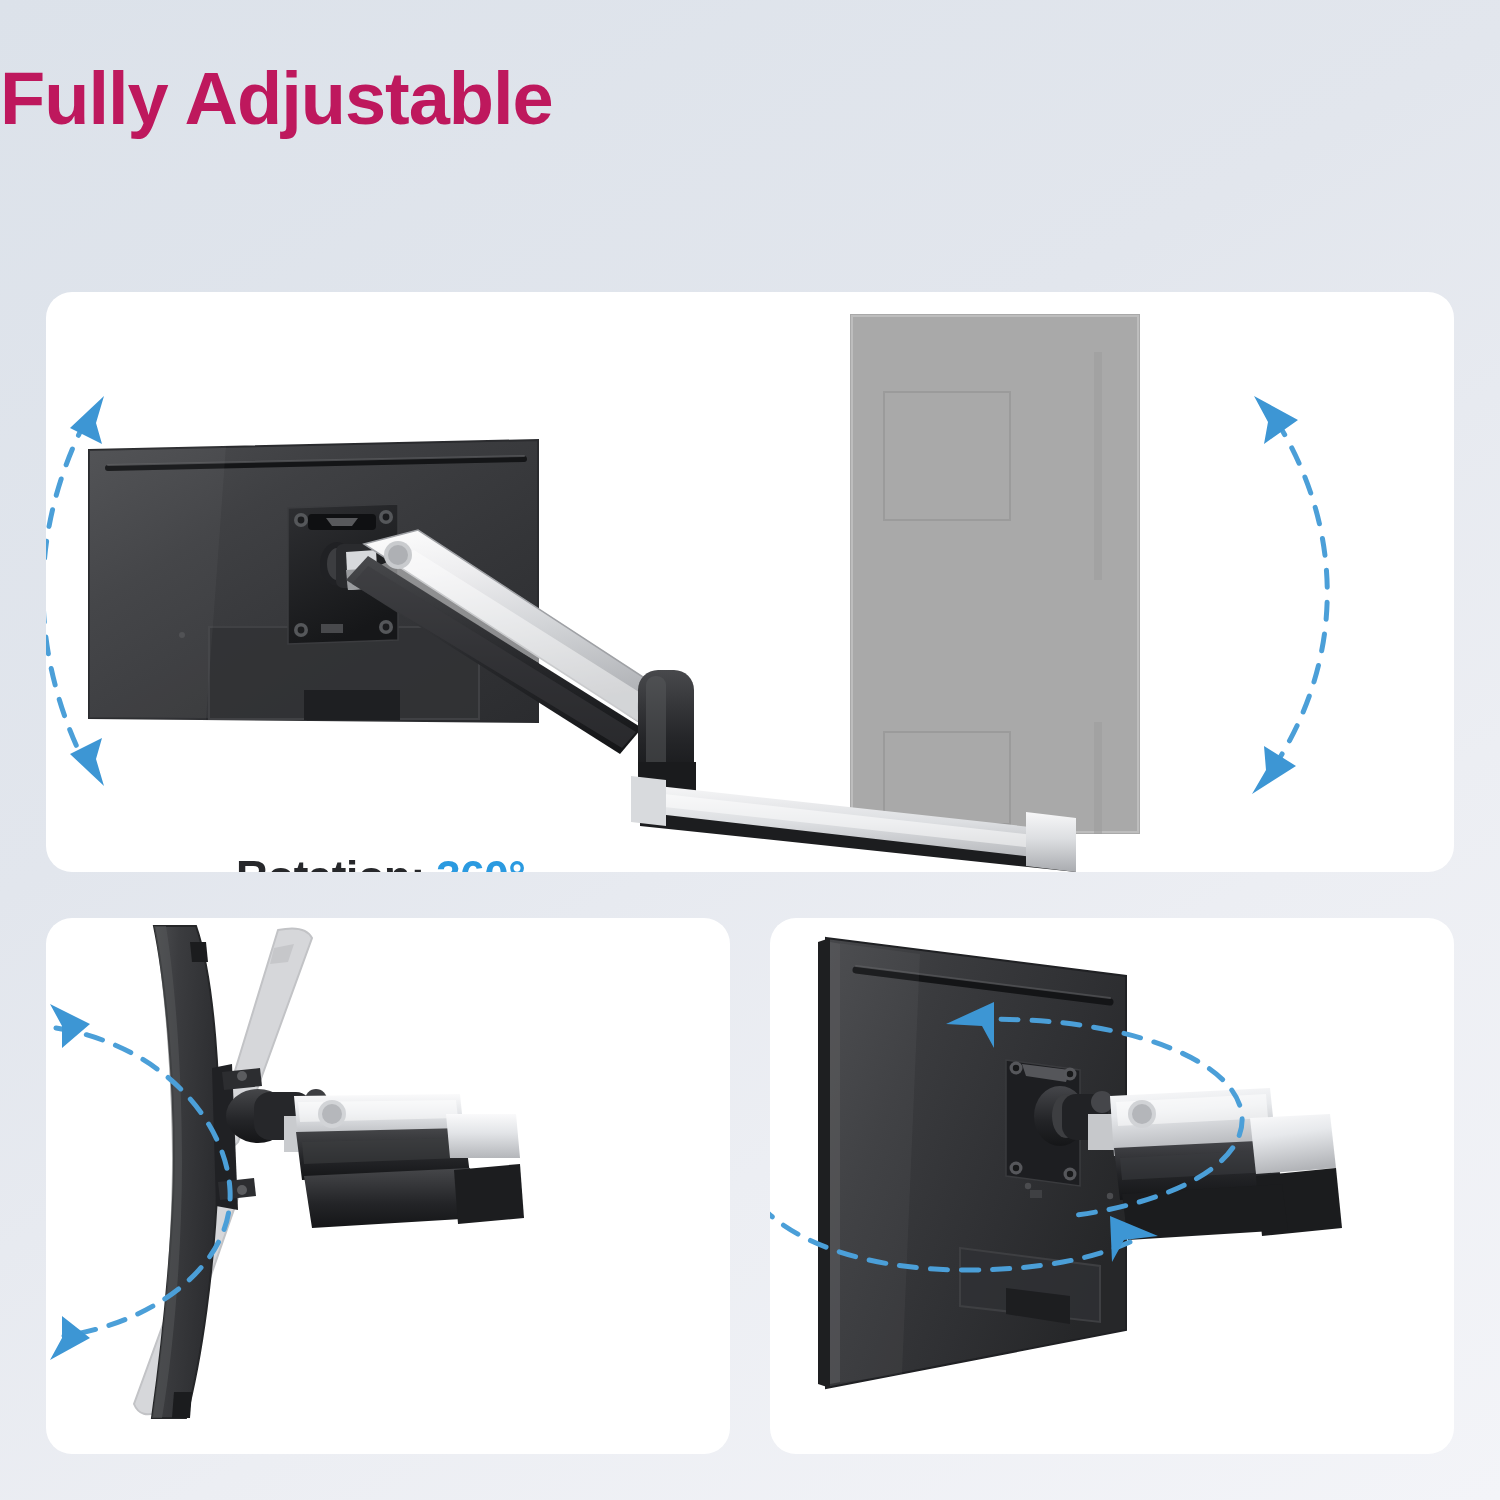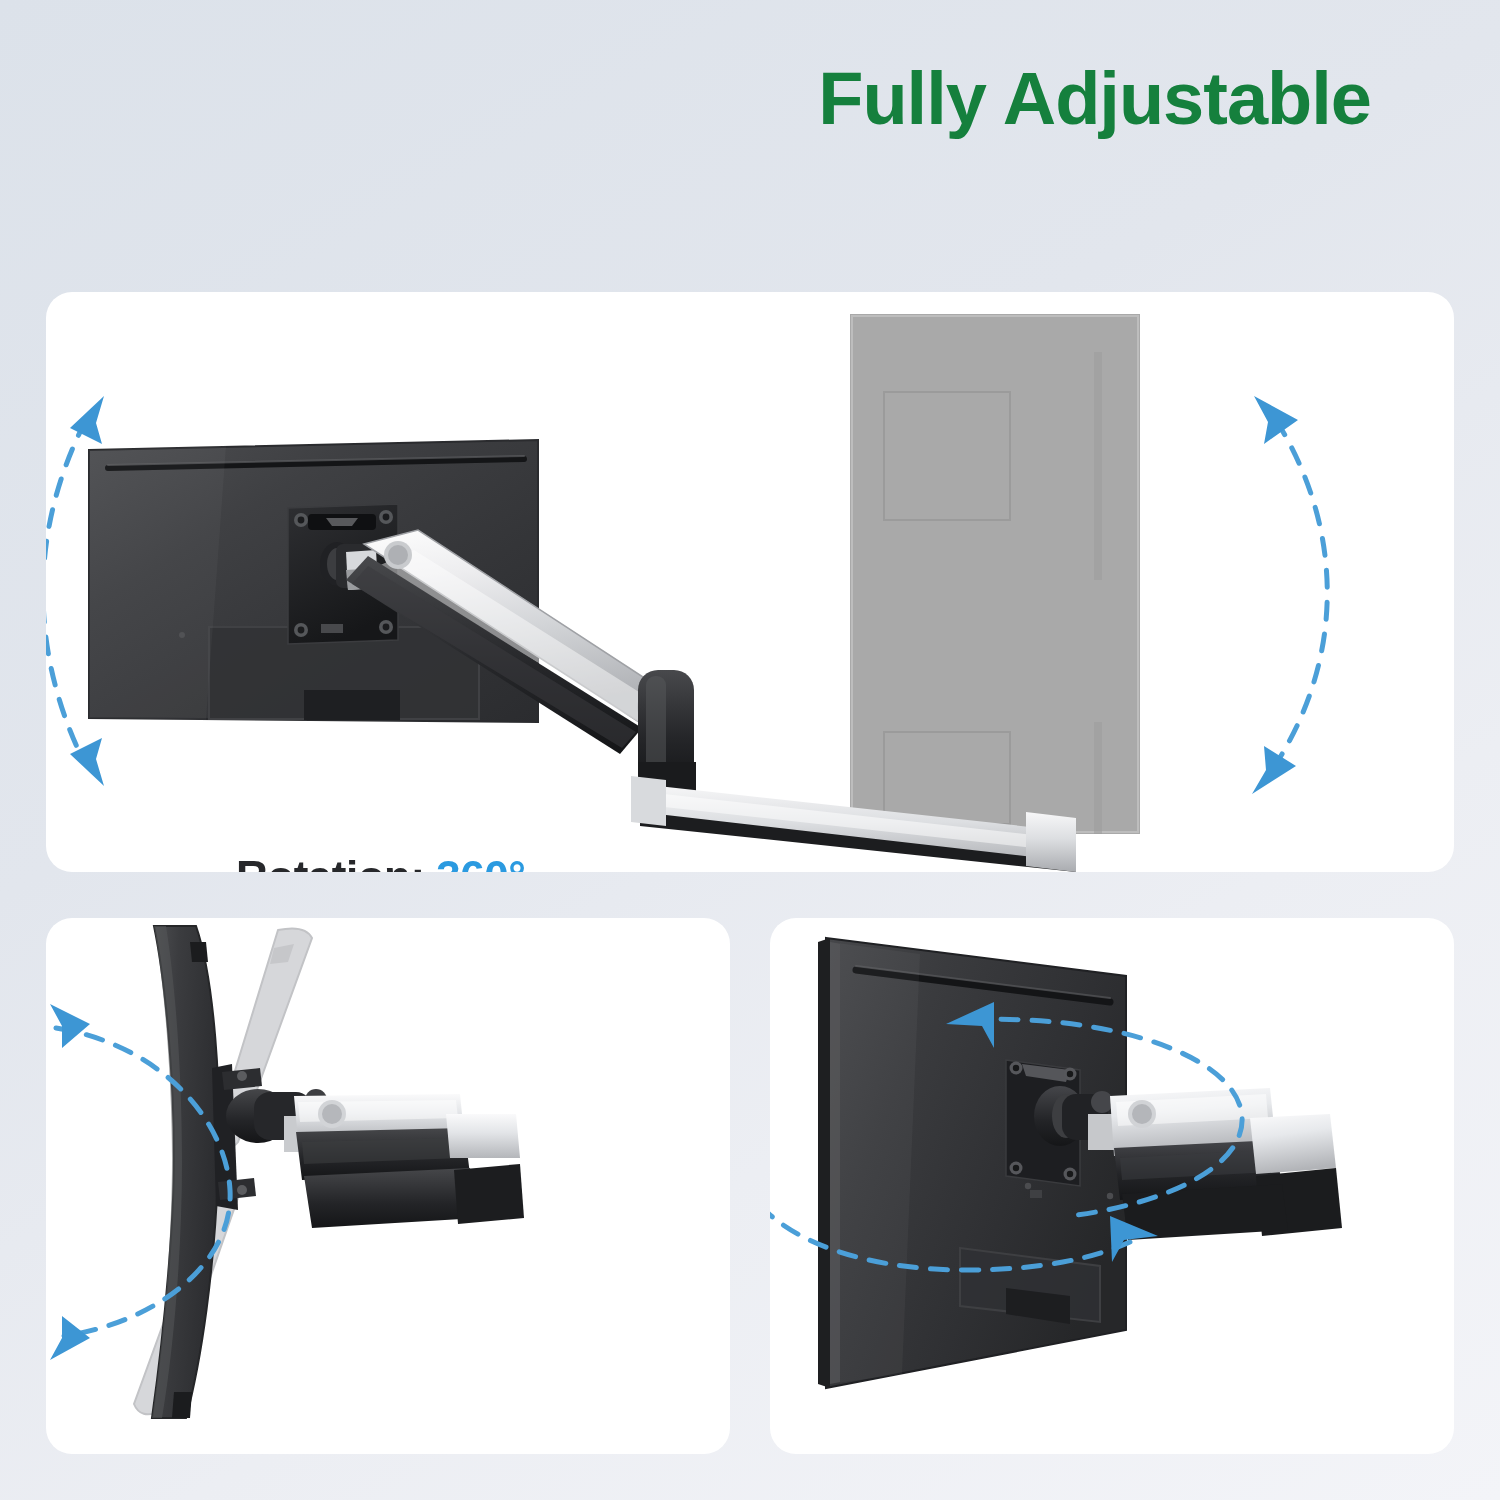--- a/index.html
+++ b/index.html
@@ -5,23 +5,23 @@
   * { margin:0; padding:0; box-sizing:border-box; }
   html,body{ width:1500px; height:1500px; }
   body{
     font-family:"Liberation Sans", sans-serif;
     background:linear-gradient(150deg,#dce2ea 0%,#e2e6ed 38%,#eceef3 68%,#f3f4f8 100%);
     overflow:hidden;
     position:relative;
   }
   #page-title{
     position:absolute; left:0; top:56px; width:1371px;
-    text-align:right;
+    text-align:left;
     font-size:74px; font-weight:bold; letter-spacing:-1px;
-    color:#15803d;
+    color:#be185d;
   }
   .card{
     position:absolute;
     background:#ffffff;
     border-radius:26px;
     overflow:hidden;
   }
   #card-rotation{ left:46px; top:292px; width:1408px; height:580px; }
   #card-tilt{ left:46px; top:918px; width:684px; height:536px; }
   #card-swivel{ left:770px; top:918px; width:684px; height:536px; }

